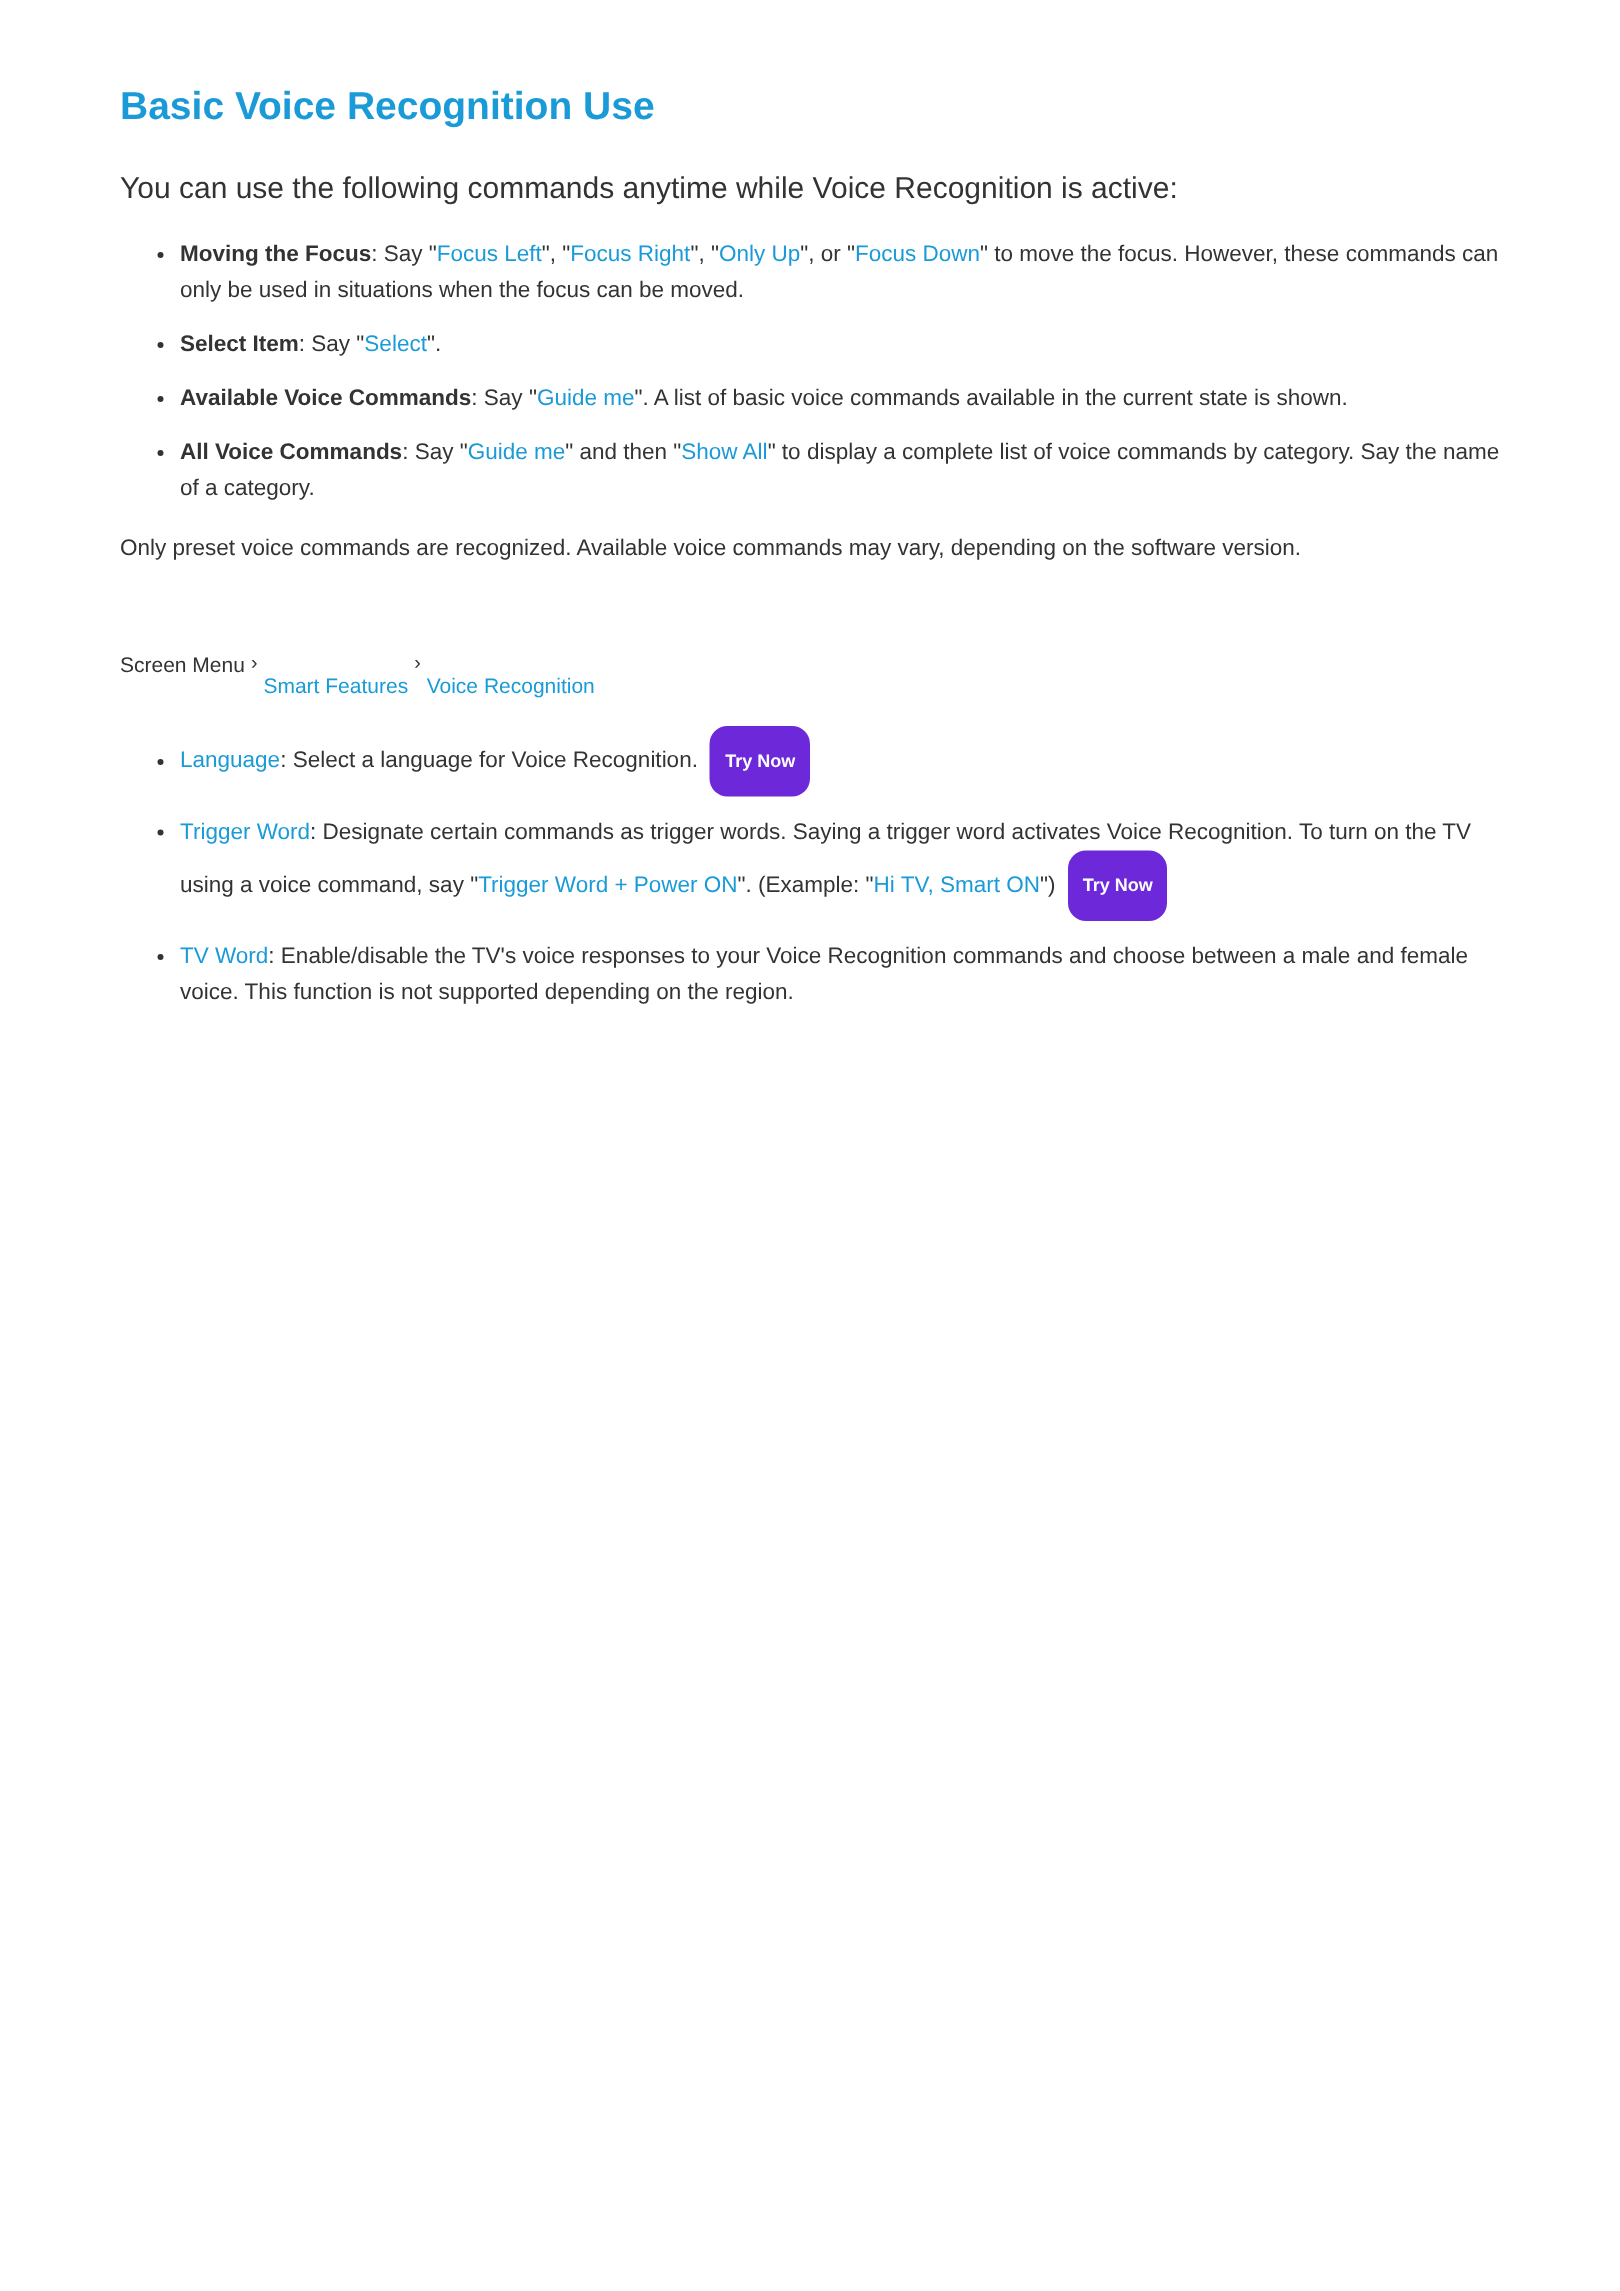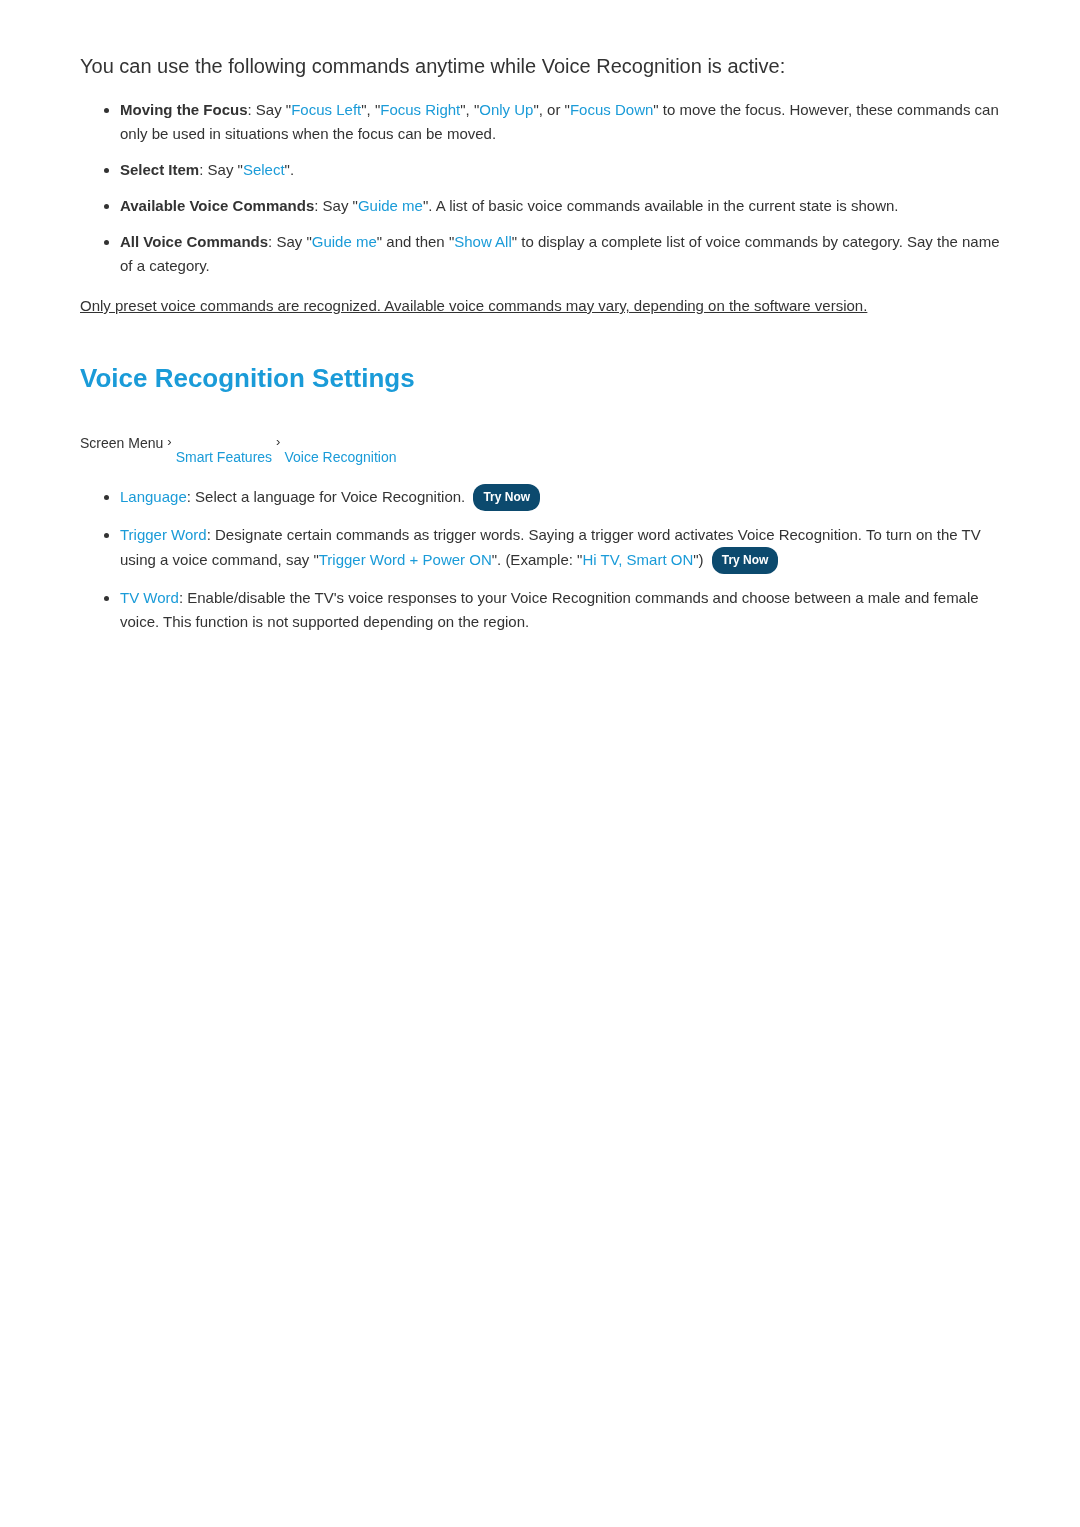--- a/index.html
+++ b/index.html
@@ -51,21 +51,20 @@
     .link-blue {
       color: #1a9bd8;
       text-decoration: none;
     }
 
     .note-text {
       font-size: 15px;
       color: #333;
       margin-top: 10px;
       margin-bottom: 40px;
-      text-decoration: underline;
     }
 
     .section-gap {
       margin-top: 40px;
     }
 
     .breadcrumb {
       font-size: 14px;
       color: #333;
       margin-bottom: 16px;
@@ -80,34 +79,35 @@
     }
 
     .breadcrumb .link-blue {
       color: #1a9bd8;
       margin-top: 28px;
     }
 
     .try-now-badge {
       display: inline-flex;
       align-items: center;
-      background-color: #0c4a6e;
+      background-color: #6d28d9;
       color: #fff;
       font-size: 12px;
       font-weight: bold;
-      padding: 4px 10px;
+      padding: 14px 10px;
       border-radius: 12px;
       margin-left: 4px;
       vertical-align: middle;
     }
   </style>
 </head>
 <body>
 
 <div>
+  <h1 class="section-title">Basic Voice Recognition Use</h1>
 
   <p class="intro-text">You can use the following commands anytime while Voice Recognition is active:</p>
 
   <ul class="content-list">
 
     <li>
       <span class="bold-term">Moving the Focus</span>: Say "<a class="link-blue" href="#">Focus Left</a>", "<a class="link-blue" href="#">Focus Right</a>", "<a class="link-blue" href="#">Only Up</a>", or "<a class="link-blue" href="#">Focus Down</a>" to move the focus. However, these commands can only be used in situations when the focus can be moved.
     </li>
 
     <li>
@@ -121,21 +121,20 @@
     <li>
       <span class="bold-term">All Voice Commands</span>: Say "<a class="link-blue" href="#">Guide me</a>" and then "<a class="link-blue" href="#">Show All</a>" to display a complete list of voice commands by category. Say the name of a category.
     </li>
 
   </ul>
 
   <p class="note-text">Only preset voice commands are recognized. Available voice commands may vary, depending on the software version.</p>
 </div>
 
 <div class="section-gap">
-  <h1 class="section-title">Voice Recognition Settings</h1>
 
   <div class="breadcrumb">
     <span>Screen Menu</span>
     <span class="chevron">›</span>
     <a class="link-blue" href="#">Smart Features</a>
     <span class="chevron">›</span>
     <a class="link-blue" href="#">Voice Recognition</a>
   </div>
 
   <ul class="content-list">

